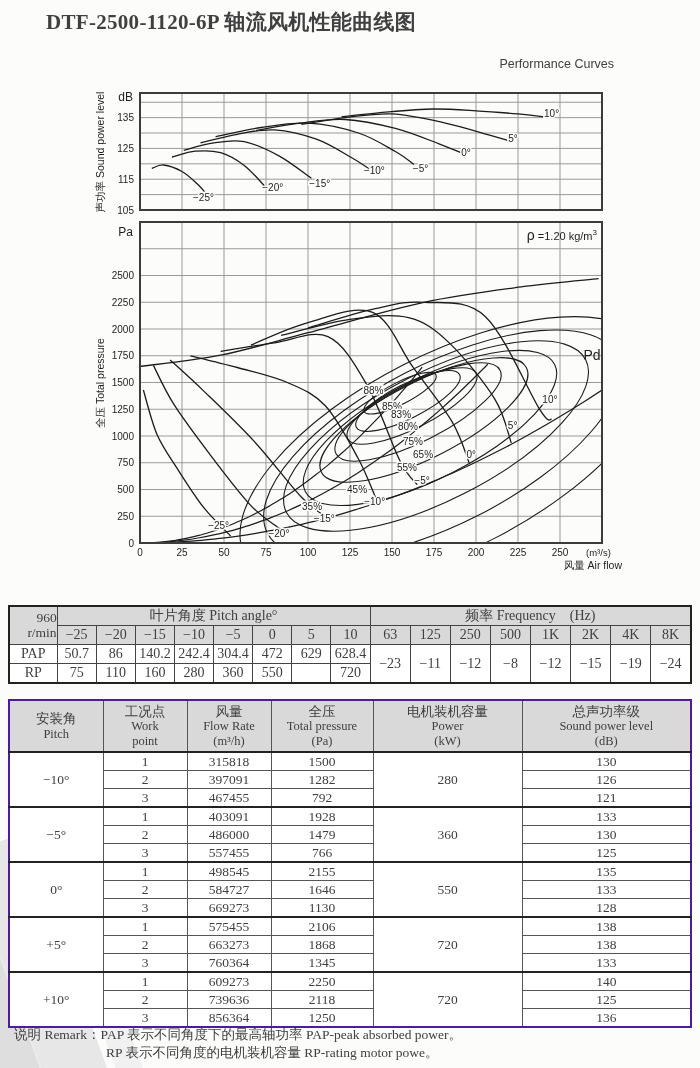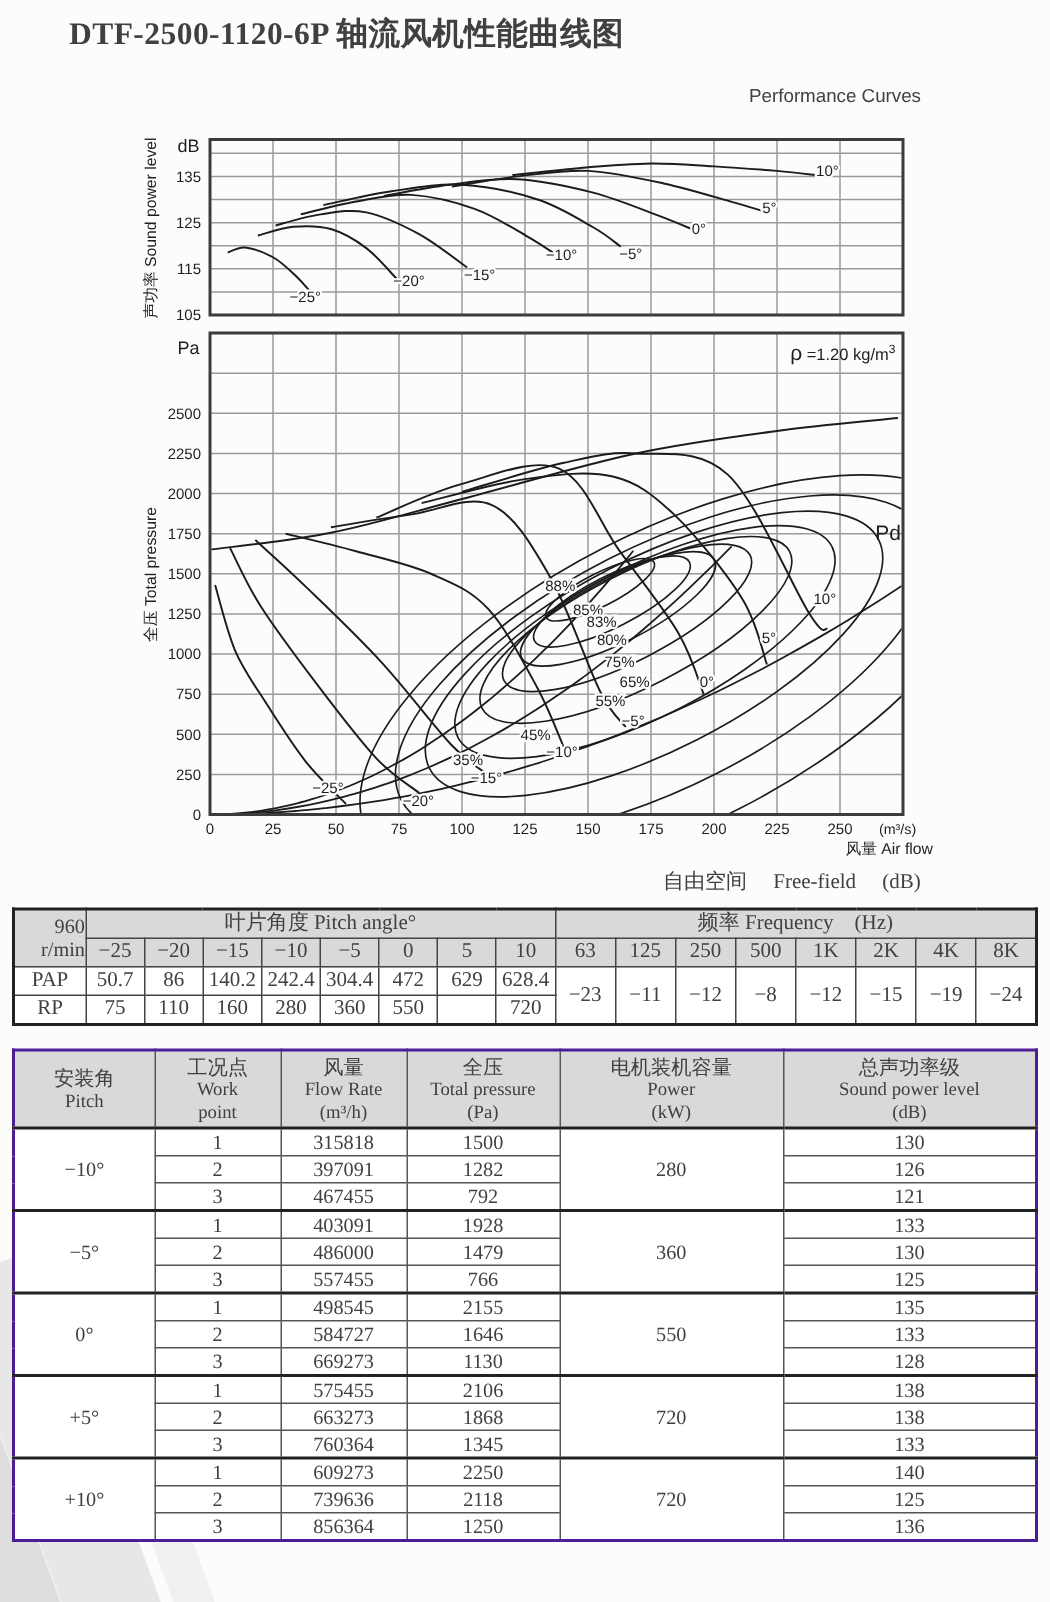--- a/index.html
+++ b/index.html
@@ -176,21 +176,20 @@
       <path d="M215.6,136.7C223.2,135.2 245.6,129.7 261.0,127.5C276.4,125.2 291.8,122.3 308.0,123.2C324.2,124.1 343.8,128.3 358.4,133.0C373.0,137.7 386.1,146.3 395.4,151.5C404.6,156.7 410.8,162.3 413.8,164.4" fill="none" stroke="#1c1c1c" stroke-width="1.3"></path>
       <text x="420.56" y="172.43684210526314" fill="#1e1e1e" font-family="&quot;Liberation Sans&quot;,&quot;DejaVu Sans&quot;,sans-serif" font-size="10" text-anchor="middle" paint-order="stroke" stroke="#fcfcfb" stroke-width="3">−5°</text>
       <path d="M255.9,130.6C263.2,129.3 284.8,125.0 299.6,123.2C314.4,121.3 329.0,118.6 345.0,119.5C360.9,120.4 379.7,124.4 395.4,128.4C411.0,132.5 427.6,139.5 439.0,143.8C450.5,148.1 460.0,152.3 464.2,154.0" fill="none" stroke="#1c1c1c" stroke-width="1.3"></path>
       <text x="465.92" y="155.8105263157895" fill="#1e1e1e" font-family="&quot;Liberation Sans&quot;,&quot;DejaVu Sans&quot;,sans-serif" font-size="10" text-anchor="middle" paint-order="stroke" stroke="#fcfcfb" stroke-width="3">0°</text>
       <path d="M301.3,124.4C308.6,123.3 329.8,119.4 345.0,117.6C360.1,115.9 375.8,113.2 392.0,113.9C408.2,114.7 426.4,118.8 442.4,122.3C458.4,125.7 476.6,131.4 487.8,134.6C499.0,137.7 506.0,140.0 509.6,141.0" fill="none" stroke="#1c1c1c" stroke-width="1.3"></path>
       <text x="512.96" y="142.26315789473682" fill="#1e1e1e" font-family="&quot;Liberation Sans&quot;,&quot;DejaVu Sans&quot;,sans-serif" font-size="10" text-anchor="middle" paint-order="stroke" stroke="#fcfcfb" stroke-width="3">5°</text>
       <path d="M341.6,116.7C349.4,115.9 373.2,113.1 388.6,111.8C404.0,110.5 419.4,109.2 434.0,109.0C448.6,108.9 462.0,110.0 476.0,110.9C490.0,111.7 506.8,113.0 518.0,113.9C529.2,114.9 539.0,116.2 543.2,116.7" fill="none" stroke="#1c1c1c" stroke-width="1.3"></path>
       <text x="551.6" y="117.01578947368425" fill="#1e1e1e" font-family="&quot;Liberation Sans&quot;,&quot;DejaVu Sans&quot;,sans-serif" font-size="10" text-anchor="middle" paint-order="stroke" stroke="#fcfcfb" stroke-width="3">10°</text>
     </svg>
 
-  <div class="free">自由空间　 Free-field　 (dB)</div>
 
   <table class="t1">
     <colgroup>
       <col style="width:48px">
       <col span="8" style="width:39px">
       <col span="8" style="width:40px">
     </colgroup>
     <tbody>
         <tr>
           <td class="g sp" rowspan="2">960<br>r/min</td>
@@ -387,13 +386,17 @@
         </tr>
         <tr>
           <td>3</td>
           <td>856364</td>
           <td>1250</td>
           <td>136</td>
         </tr>
       </tbody>
   </table>
 
+  <div class="remark">
+    <div>说明 Remark：PAP 表示不同角度下的最高轴功率 PAP-peak absorbed power。</div>
+    <div class="r2">RP 表示不同角度的电机装机容量 RP-rating motor powe。</div>
+  </div>
 </div>
 
 </body></html>

